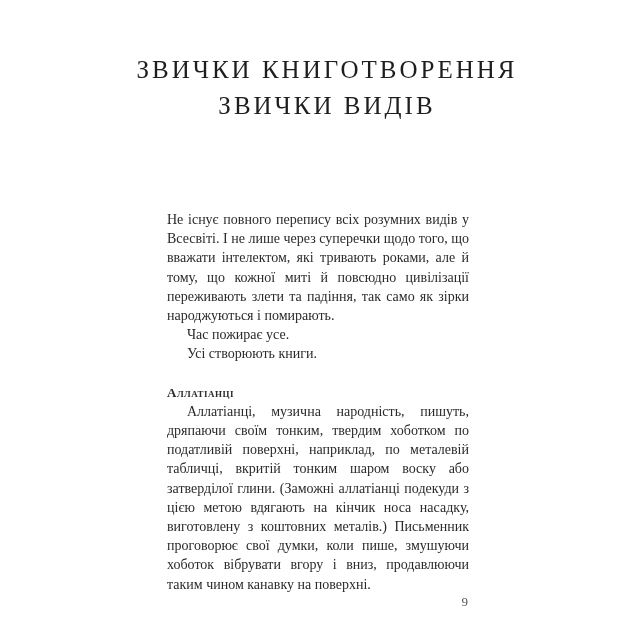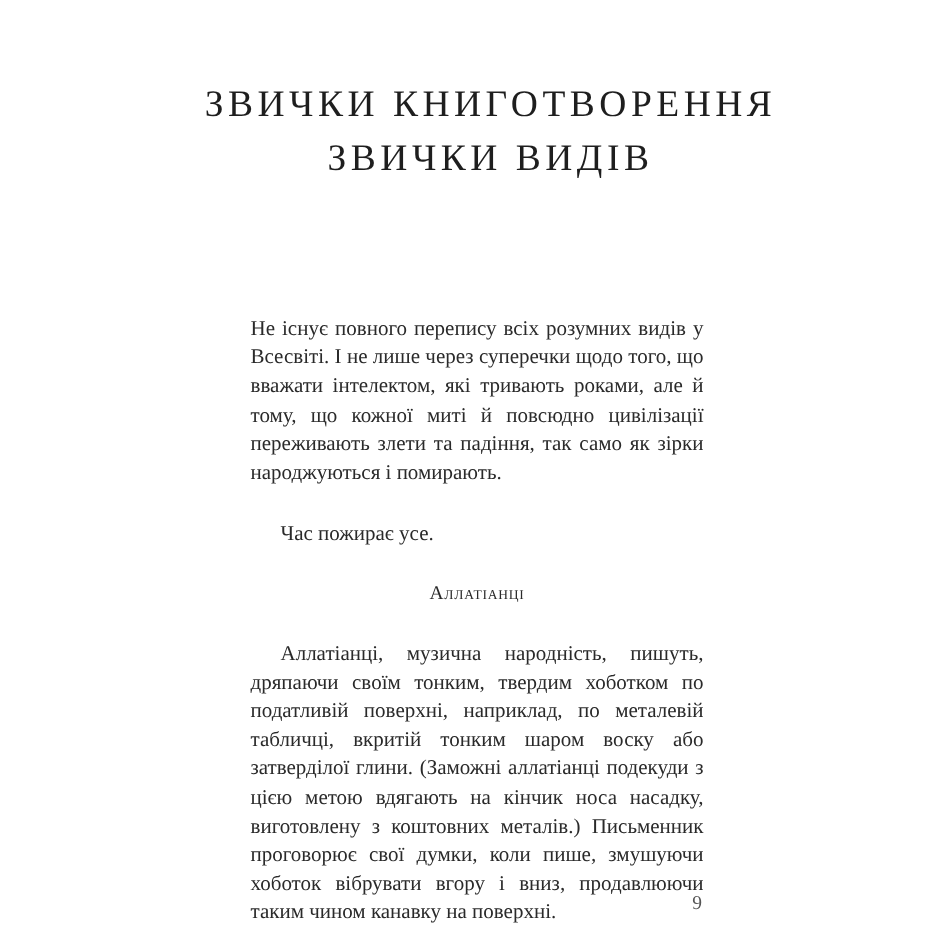--- a/index.html
+++ b/index.html
@@ -12,41 +12,42 @@
     font-size: 25px; letter-spacing: 3px; line-height: 36px;
     color: #1e1e1e; font-weight: normal; margin-left: 12px;
   }
   .body {
     position: absolute; left: 167px; top: 210px; width: 302px;
     font-family: "Liberation Serif", "DejaVu Serif", serif;
     font-size: 14px; line-height: 19.2px; color: #2a2a2a;
     text-align: justify;
   }
   .body p { margin: 0; }
-  .body p.indent { text-indent: 20px; margin-top: 22px; }
+  .body p.indent { text-indent: 20px; }
   .heading {
-    text-align: center; font-weight: normal; font-size: 13px;
+    text-align: left; font-weight: bold; font-size: 13px;
     font-variant: small-caps; letter-spacing: 0.5px;
     margin-top: 19px !important;
   }
   .pageno {
     position: absolute; left: 448px; top: 594px; width: 20px; text-align: right;
     font-family: "Liberation Serif", serif; font-size: 13px; color: #555;
   }
 </style>
 </head>
 <body>
 
 <div class="page">
   <div class="title">
     <div>ЗВИЧКИ КНИГОТВОРЕННЯ</div>
     <div>ЗВИЧКИ ВИДІВ</div>
   </div>
 
   <div class="body">
     <p>Не існує повного перепису всіх розумних видів у Всесвіті. І не лише через суперечки щодо того, що вважати інтелектом, які тривають роками, але й тому, що кожної миті й повсюдно цивілізації переживають злети та падіння, так само як зірки народжуються і помирають.</p>
     <p class="indent">Час пожирає усе.</p>
+    <p class="indent">Усі створюють книги.</p>
     <p class="heading">Аллатіанці</p>
     <p class="indent">Аллатіанці, музична народність, пишуть, дряпаючи своїм тонким, твердим хоботком по податливій поверхні, наприклад, по металевій табличці, вкритій тонким шаром воску або затверділої глини. (Заможні аллатіанці подекуди з цією метою вдягають на кінчик носа насадку, виготовлену з коштовних металів.) Письменник проговорює свої думки, коли пише, змушуючи хоботок вібрувати вгору і вниз, продавлюючи таким чином канавку на поверхні.</p>
   </div>
 
   <div class="pageno">9</div>
 </div>
 
 </body></html>

